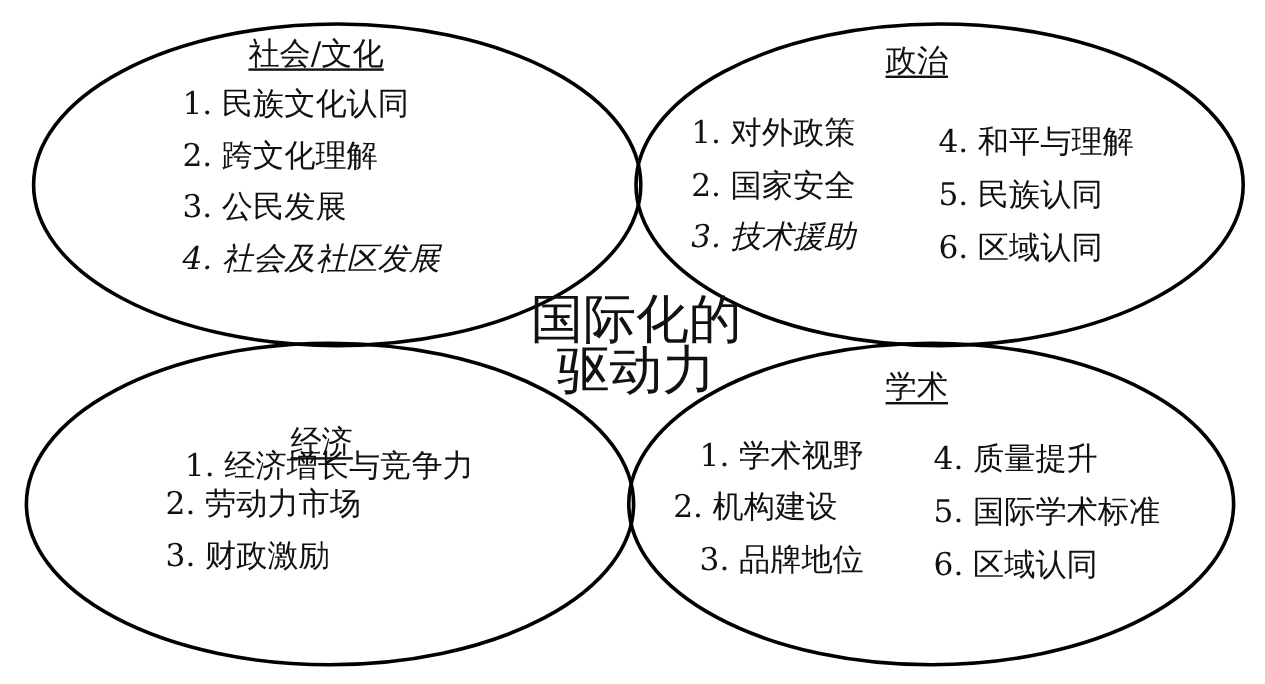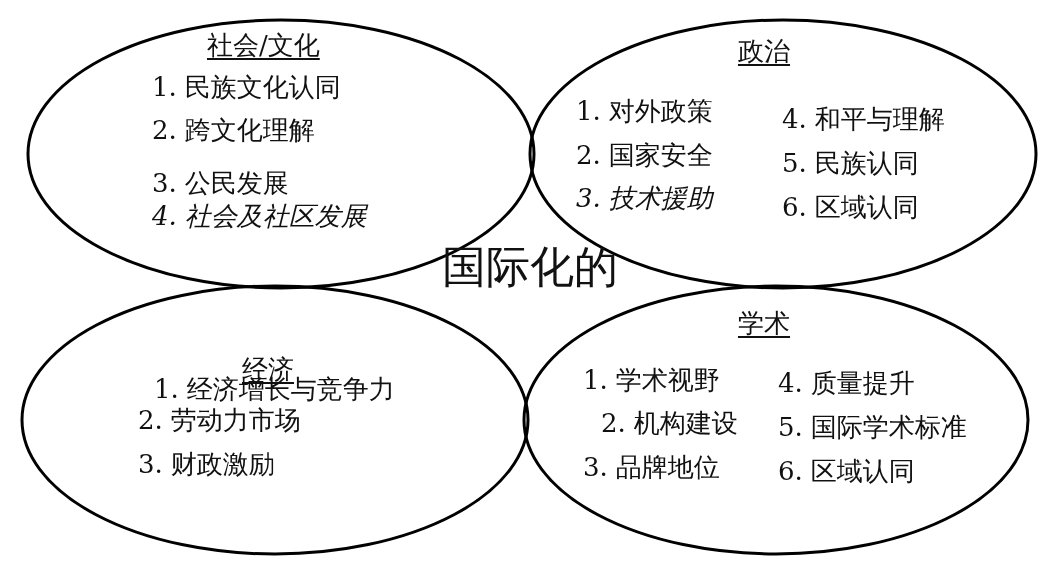--- a/index.html
+++ b/index.html
@@ -18,39 +18,40 @@
 <svg class="shapes" width="1054" height="570">
   <ellipse cx="281" cy="154" rx="253" ry="134" fill="none" stroke="#000" stroke-width="3"></ellipse>
   <ellipse cx="783" cy="154" rx="253" ry="134" fill="none" stroke="#000" stroke-width="3"></ellipse>
   <ellipse cx="275" cy="420" rx="253" ry="134" fill="none" stroke="#000" stroke-width="3"></ellipse>
   <ellipse cx="776" cy="420" rx="252" ry="134" fill="none" stroke="#000" stroke-width="3"></ellipse>
 </svg>
 
 <div class="lbl title" style="left:207px; top:30px;">社会/文化</div>
 <div class="item" style="left:152px; top:72px;"><span class="num">1.</span><span>民族文化认同</span></div>
 <div class="item" style="left:152px; top:115px;"><span class="num">2.</span><span>跨文化理解</span></div>
-<div class="item" style="left:152px; top:168px;"><span class="num">3.</span><span>公民发展</span></div>
+<div class="item" style="left:152px; top:158px;"><span class="num">3.</span><span>公民发展</span></div>
 <div class="item" style="left:152px; top:201px;font-style:italic;"><span class="num">4.</span><span>社会及社区发展</span></div>
 
 <div class="lbl title" style="left:738px; top:36px;">政治</div>
 <div class="item" style="left:576px; top:96px;"><span class="num">1.</span><span>对外政策</span></div>
 <div class="item" style="left:576px; top:140px;"><span class="num">2.</span><span>国家安全</span></div>
 <div class="item" style="left:576px; top:183px;font-style:italic;"><span class="num">3.</span><span>技术援助</span></div>
 <div class="item" style="left:782px; top:104px;"><span class="num">4.</span><span>和平与理解</span></div>
 <div class="item" style="left:782px; top:148px;"><span class="num">5.</span><span>民族认同</span></div>
 <div class="item" style="left:782px; top:192px;"><span class="num">6.</span><span>区域认同</span></div>
 
 <div class="center" style="left:440px; top:246px; width:180px;">
   <div>国际化的</div>
+  <div>驱动力</div>
 </div>
 
 <div class="lbl title" style="left:242px; top:318px;margin-top:36px;">经济</div>
 <div class="item" style="left:138px; top:374px;margin-left:16px;"><span class="num">1.</span><span>经济增长与竞争力</span></div>
 <div class="item" style="left:138px; top:405px;"><span class="num">2.</span><span>劳动力市场</span></div>
 <div class="item" style="left:138px; top:449px;"><span class="num">3.</span><span>财政激励</span></div>
 
 <div class="lbl title" style="left:738px; top:308px;">学术</div>
 <div class="item" style="left:583px; top:365px;"><span class="num">1.</span><span>学术视野</span></div>
-<div class="item" style="left:601px; top:408px;"><span class="num">2.</span><span>机构建设</span></div>
+<div class="item" style="left:561px; top:408px;"><span class="num">2.</span><span>机构建设</span></div>
 <div class="item" style="left:583px; top:452px;"><span class="num">3.</span><span>品牌地位</span></div>
 <div class="item" style="left:778px; top:368px;"><span class="num">4.</span><span>质量提升</span></div>
 <div class="item" style="left:778px; top:412px;"><span class="num">5.</span><span>国际学术标准</span></div>
 <div class="item" style="left:778px; top:456px;"><span class="num">6.</span><span>区域认同</span></div>
 
 </body></html>

